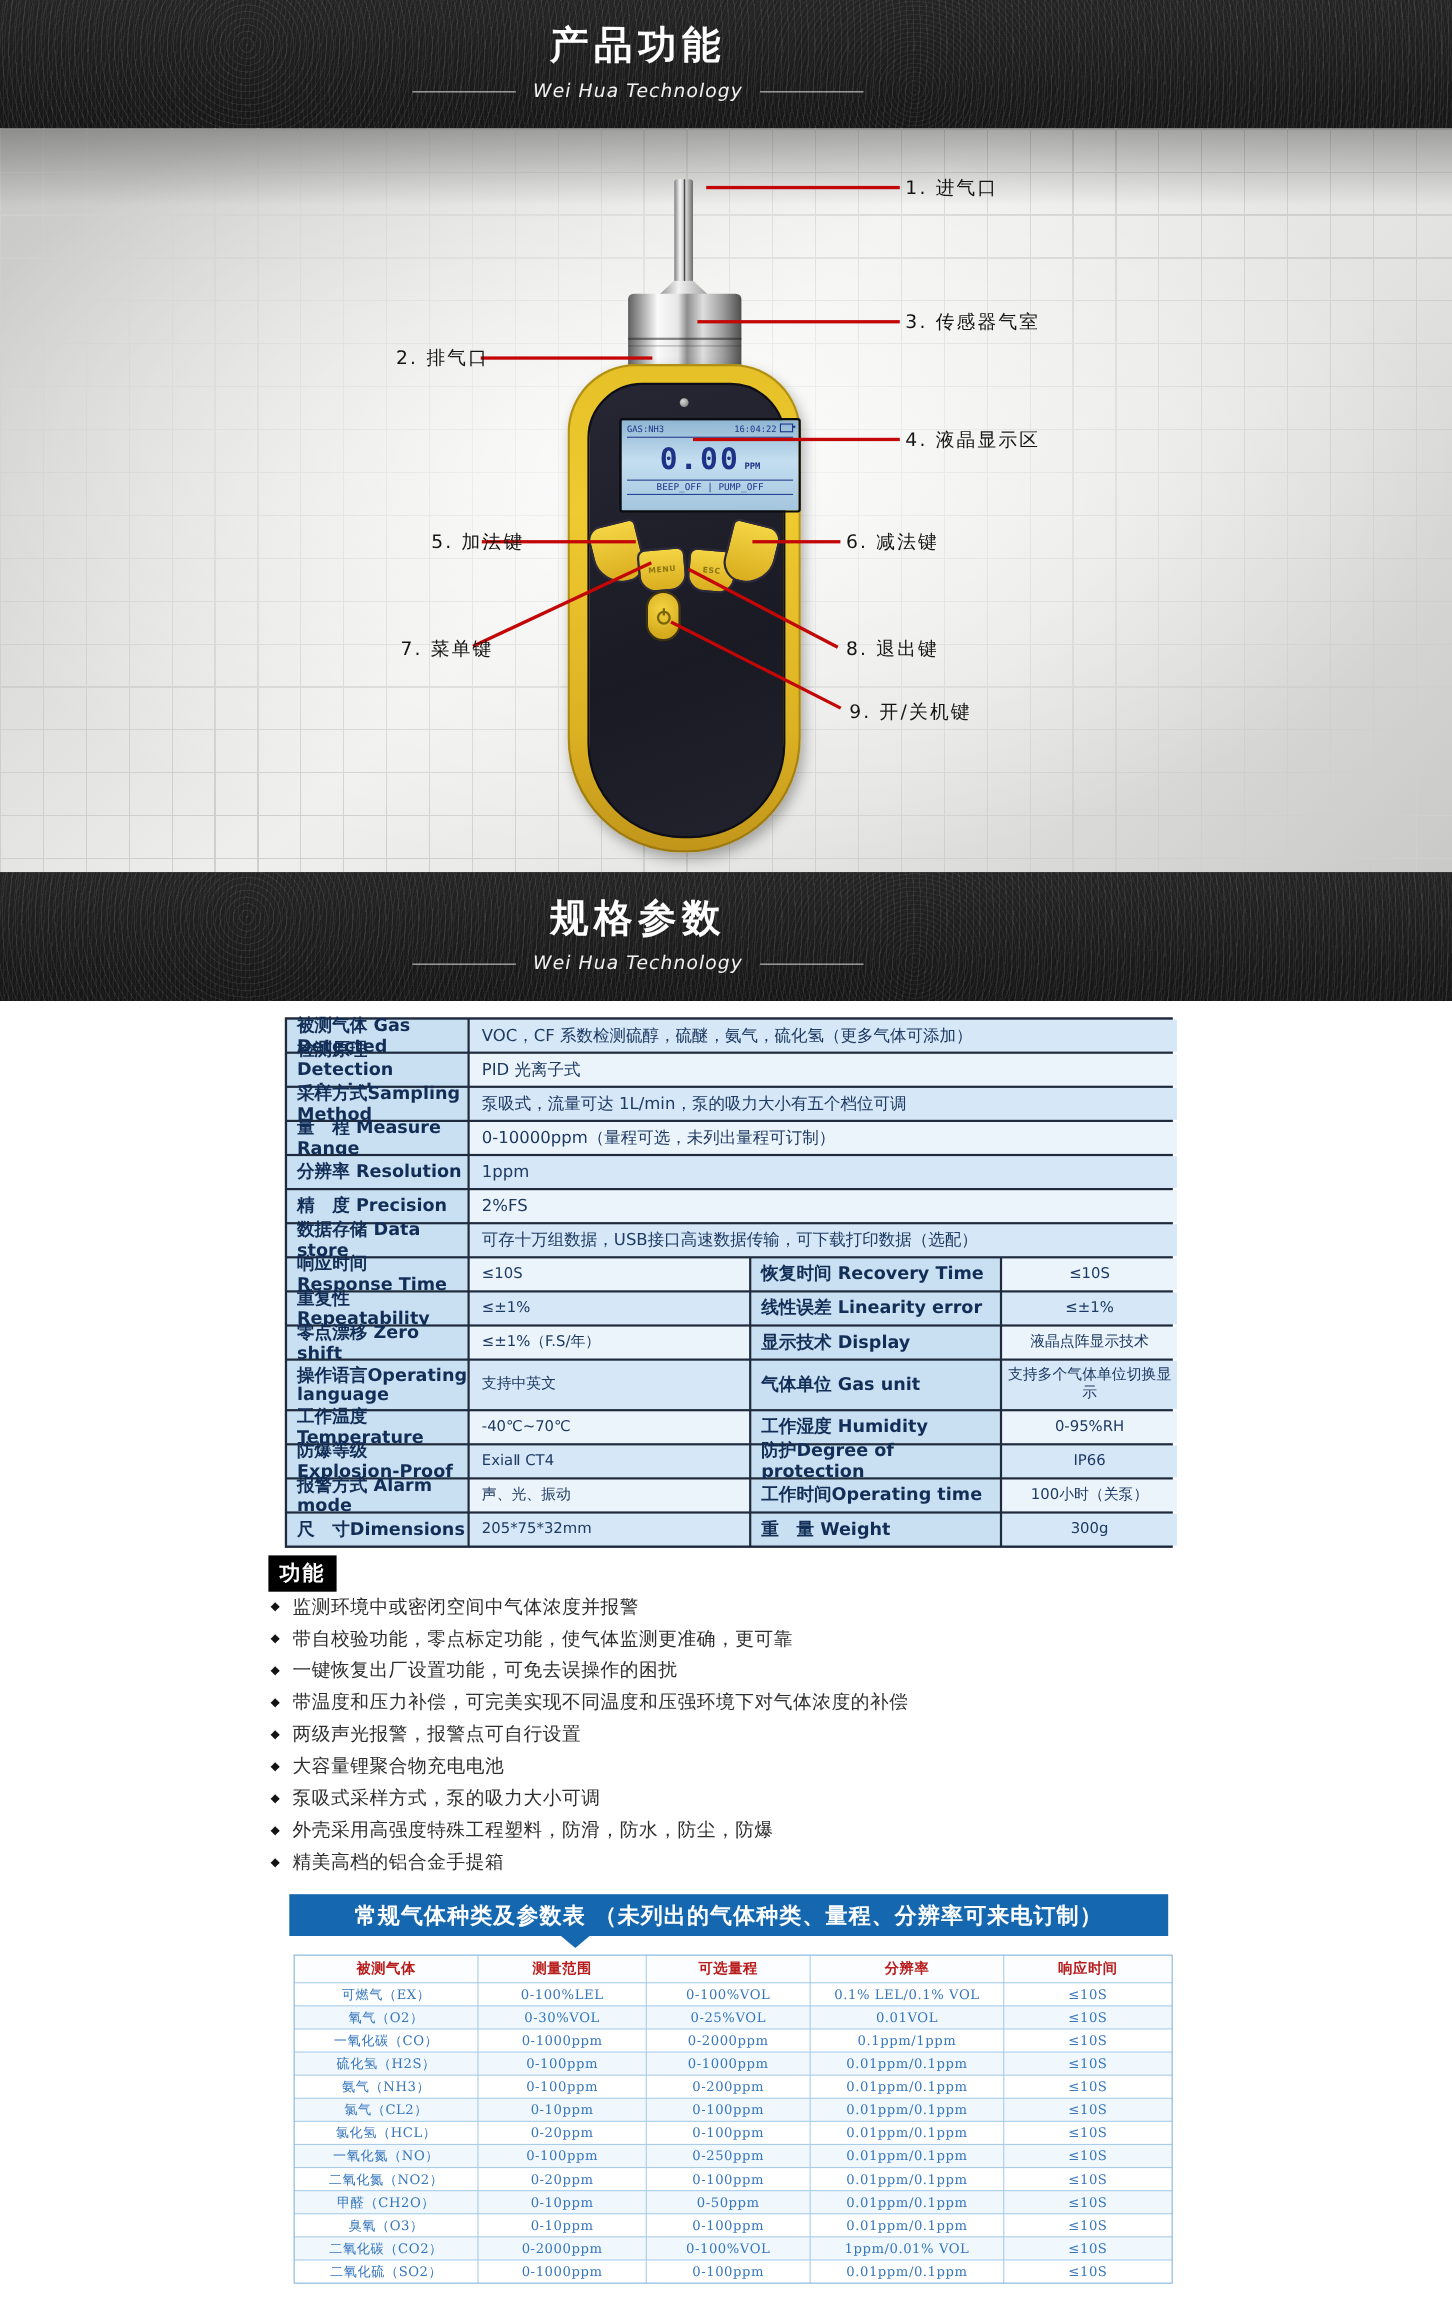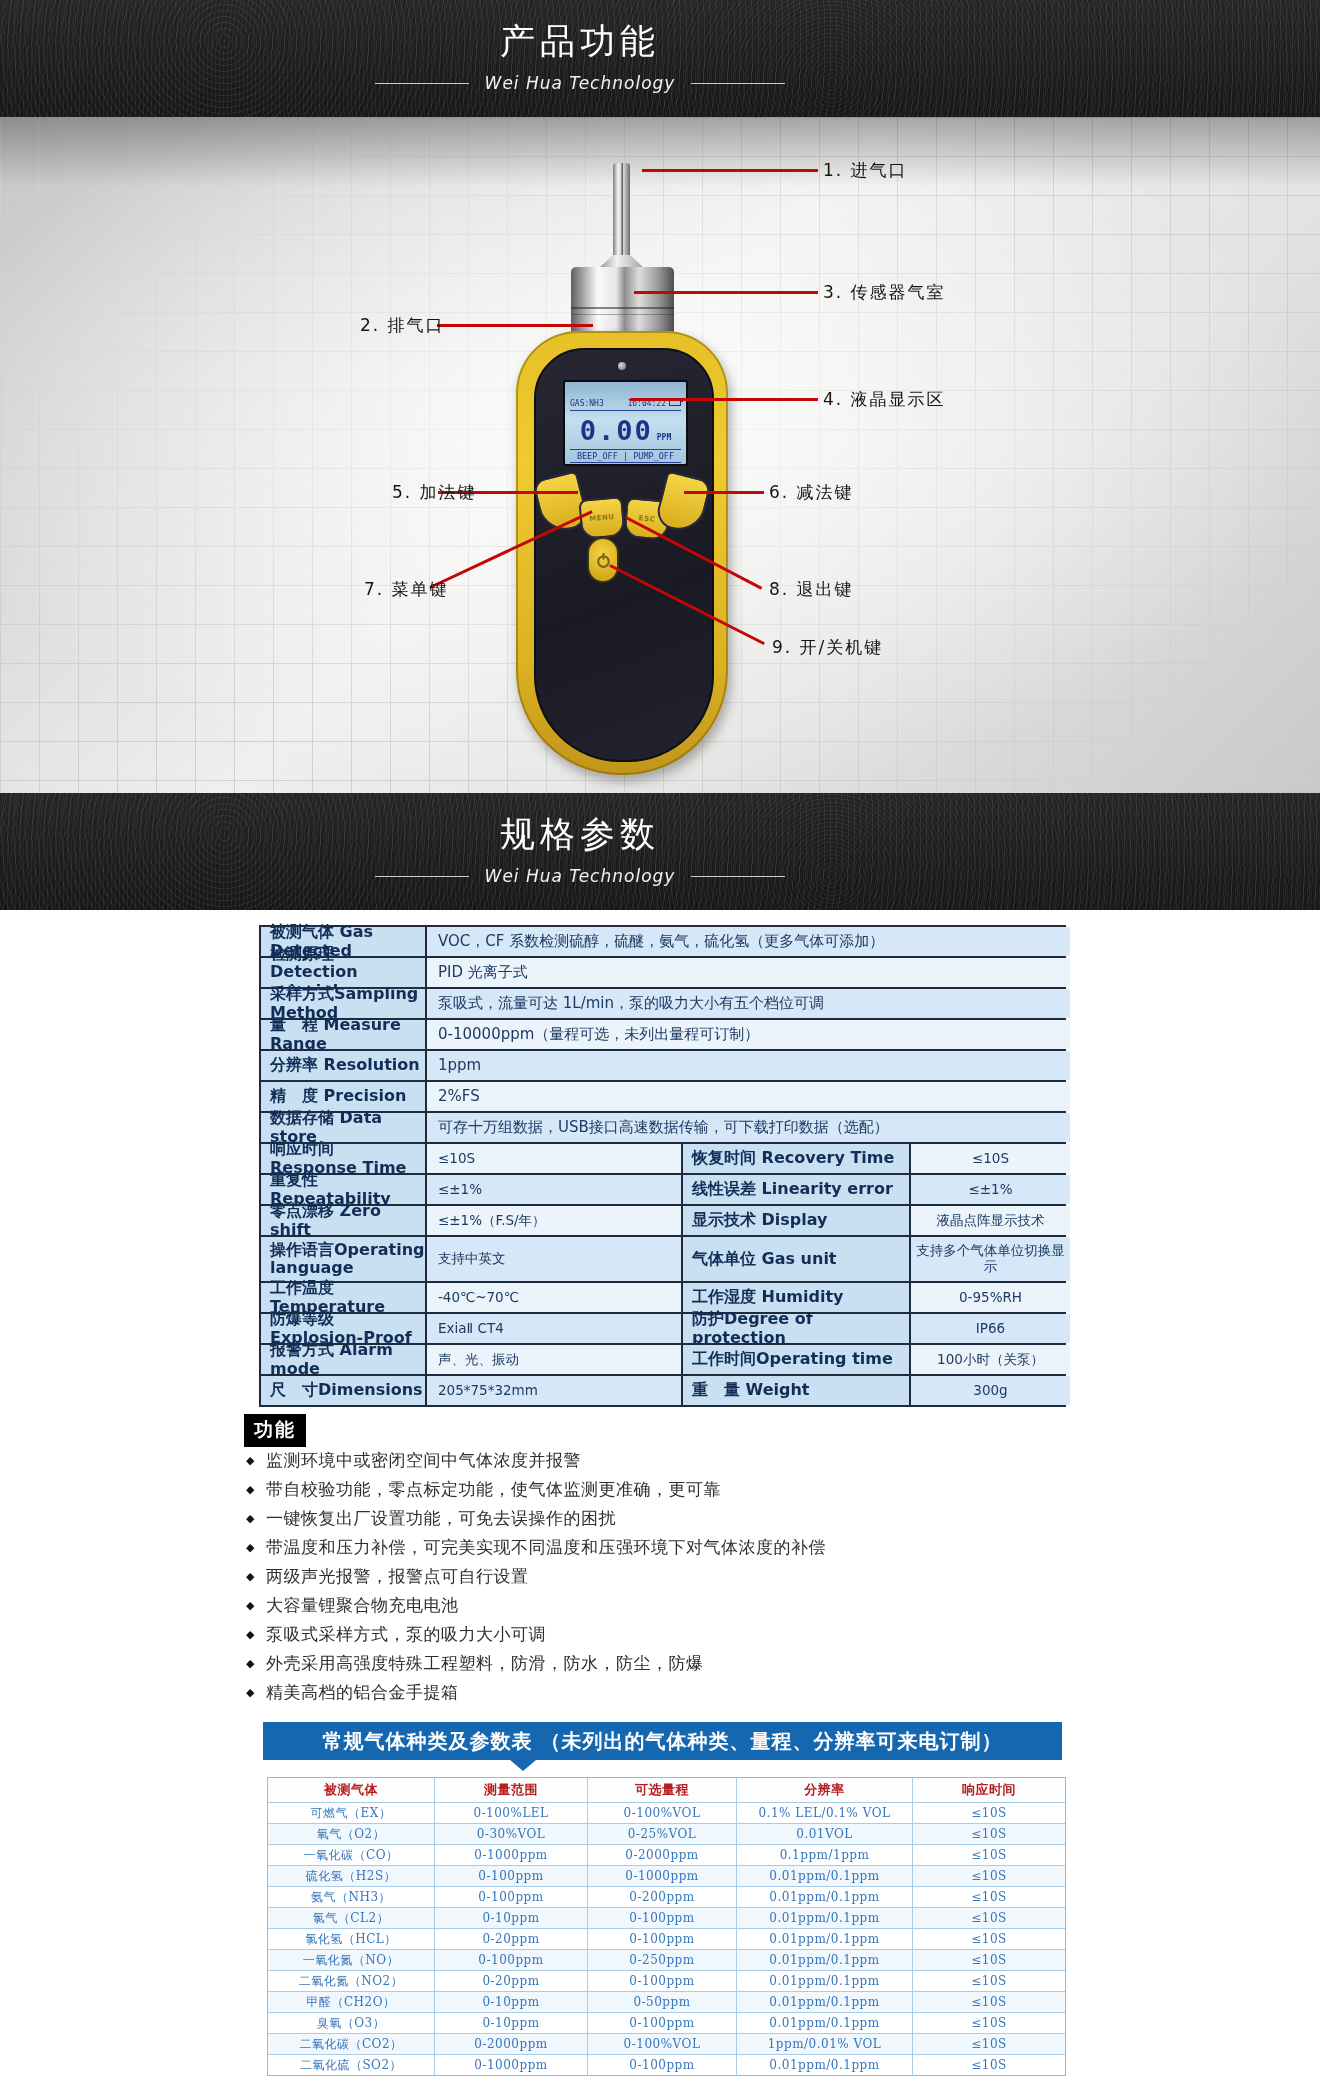--- a/index.html
+++ b/index.html
@@ -8,21 +8,21 @@
 
   
   .banner{position:absolute;left:0;width:1320px;height:117px;
     background-color:#181818;
     background-image:
       repeating-radial-gradient(circle at 17% 35%, rgba(255,255,255,0.07) 0 1px, transparent 1px 6px),
       repeating-radial-gradient(circle at 63% 70%, rgba(255,255,255,0.05) 0 1px, transparent 1px 4px),
       repeating-linear-gradient(115deg, rgba(255,255,255,0.02) 0 2px, transparent 2px 5px),
       linear-gradient(180deg,#242424,#161616);}
   .banner-inner{position:absolute;left:0;top:0;width:1160px;text-align:center;}
-  .banner-title{margin-top:18px;font-size:35px;font-weight:normal;color:#ffffff;letter-spacing:5px;}
+  .banner-title{margin-top:18px;font-size:35px;font-weight:bold;color:#ffffff;letter-spacing:5px;}
   .banner-subrow{margin-top:8px;display:flex;align-items:center;justify-content:center;gap:16px;}
   .banner-line{width:94px;height:1px;background:#c9c9c9;}
   .banner-sub{font-size:17px;font-style:italic;color:#f2f2f2;letter-spacing:1px;}
 
   
   .product{position:absolute;left:0;top:117px;width:1320px;height:676px;
     background-color:#ebebe9;
     background-image:
       linear-gradient(to bottom, rgba(55,55,53,0.40), rgba(55,55,53,0) 70px),
       radial-gradient(ellipse 980px 520px at 620px 310px, rgba(255,255,255,0.85), rgba(255,255,255,0) 72%),
@@ -42,23 +42,23 @@
   .chamber-groove2{position:absolute;left:571px;top:197px;width:103px;height:1px;background:rgba(40,40,40,0.35);}
   .dev-body{position:absolute;left:516px;top:214px;width:212px;height:444px;
     border-radius:62px 62px 104px 104px;
     background:linear-gradient(180deg,#e5c027,#efca30 30%,#dcb122 75%,#c1951a);
     box-shadow:inset 0 0 0 2px rgba(110,84,0,0.45), 3px 6px 12px rgba(0,0,0,0.30);}
   .dev-panel{position:absolute;left:534px;top:231px;width:176px;height:410px;
     border-radius:50px 50px 86px 86px;border:2px solid #0e0f16;
     background:linear-gradient(160deg,#262733,#191a23 60%,#21222d);}
   .dev-screw{position:absolute;left:618px;top:245px;width:8px;height:8px;border-radius:50%;
     background:radial-gradient(circle at 35% 35%,#d8d8d8,#6f6f6f);}
-  .lcd{position:absolute;left:563px;top:263px;width:125px;height:86px;border:2px solid #0b0c12;border-radius:3px;
+  .lcd{position:absolute;left:563px;top:263px;width:165px;height:86px;border:2px solid #0b0c12;border-radius:3px;
     background:linear-gradient(180deg,#8fb6d2,#c4def0 45%,#a3c6de);
-    color:#1d3387;font-family:"DejaVu Sans Mono","Liberation Mono",monospace;box-sizing:border-box;padding:16px 5px;}
+    color:#1d3387;font-family:"DejaVu Sans Mono","Liberation Mono",monospace;box-sizing:border-box;padding:3px 5px;}
   .lcd-top{display:flex;justify-content:space-between;align-items:center;font-size:8px;letter-spacing:0;
     border-bottom:1px solid #27408f;padding-bottom:2px;}
   .batt{display:inline-block;width:10px;height:6px;border:1px solid #1d3387;position:relative;margin-left:3px;}
   .batt::after{content:"";position:absolute;right:-3px;top:1px;width:2px;height:2px;background:#1d3387;}
   .lcd-main{display:flex;align-items:baseline;justify-content:center;gap:4px;margin-top:4px;}
   .lcd-value{font-size:27px;font-weight:bold;letter-spacing:2px;}
   .lcd-unit{font-size:8px;font-weight:bold;}
   .lcd-status{margin-top:3px;font-size:8.5px;text-align:center;border-top:1px solid #27408f;border-bottom:1px solid #27408f;padding:1px 0;}
   .dbtn{position:absolute;background:linear-gradient(180deg,#f4d544,#d9ad1e);border:2px solid #2c2a3a;box-sizing:border-box;
     display:flex;align-items:center;justify-content:center;color:#8a7410;font-size:7px;font-weight:bold;letter-spacing:0.5px;}

